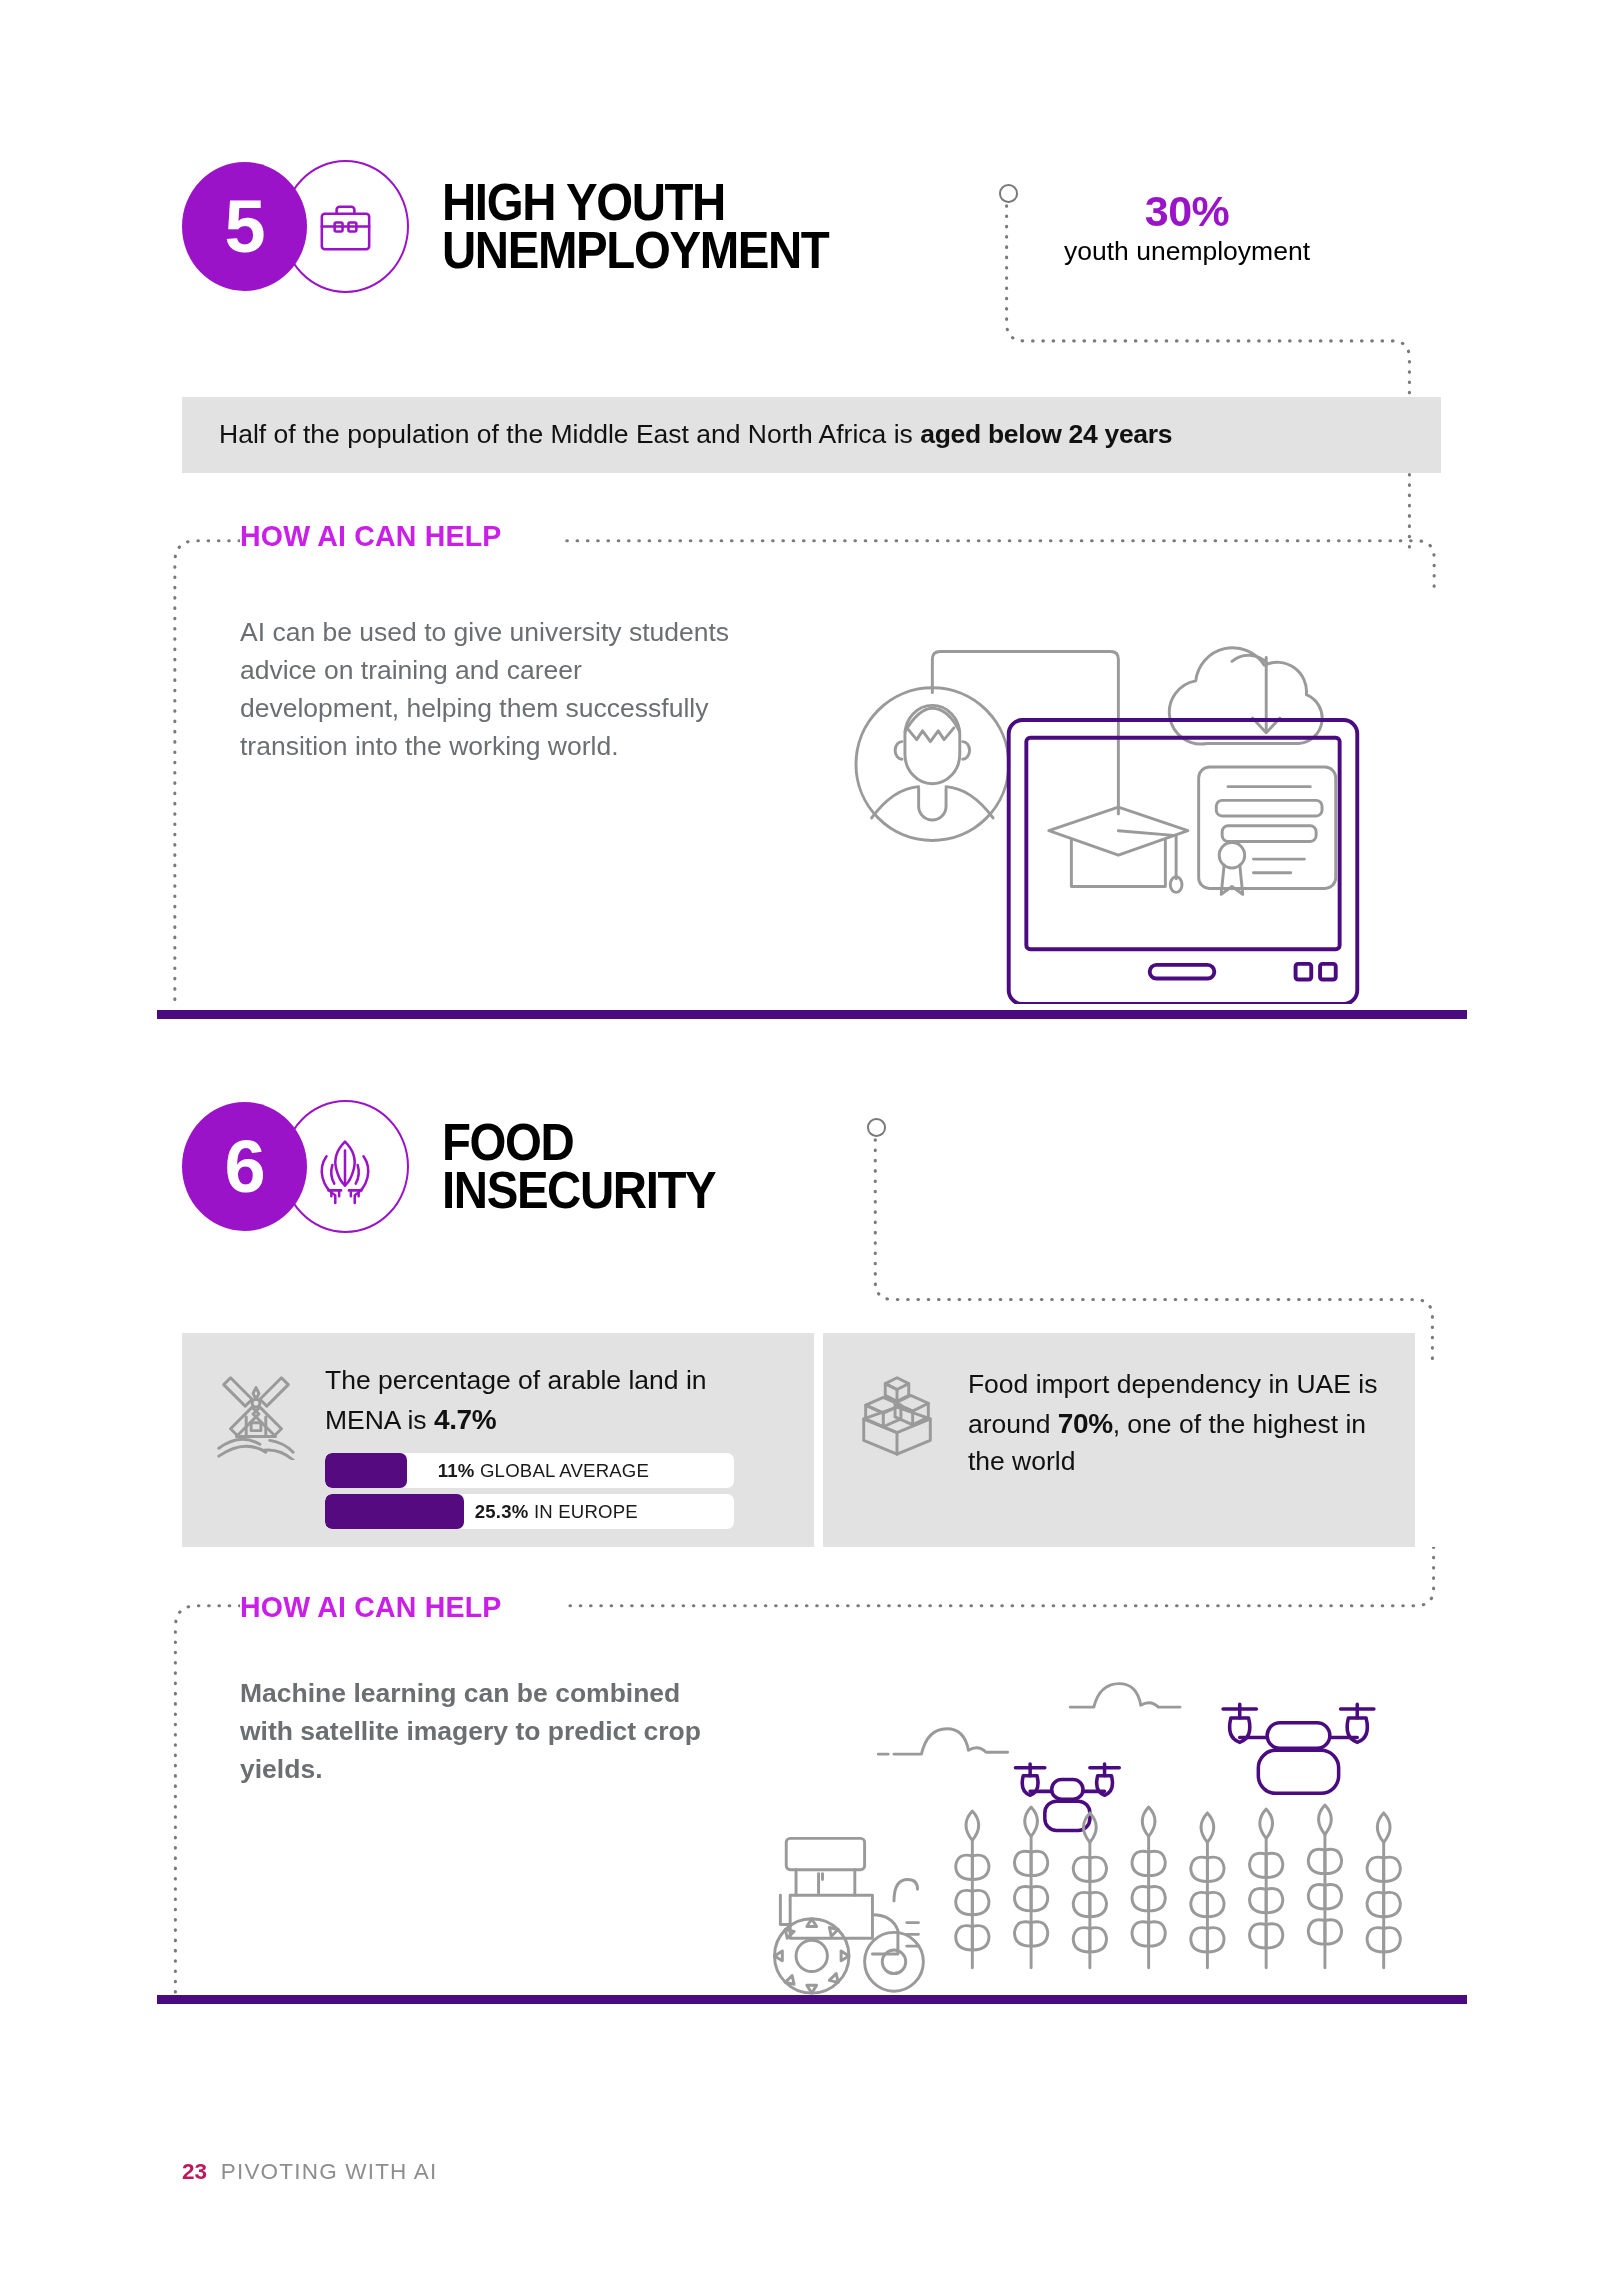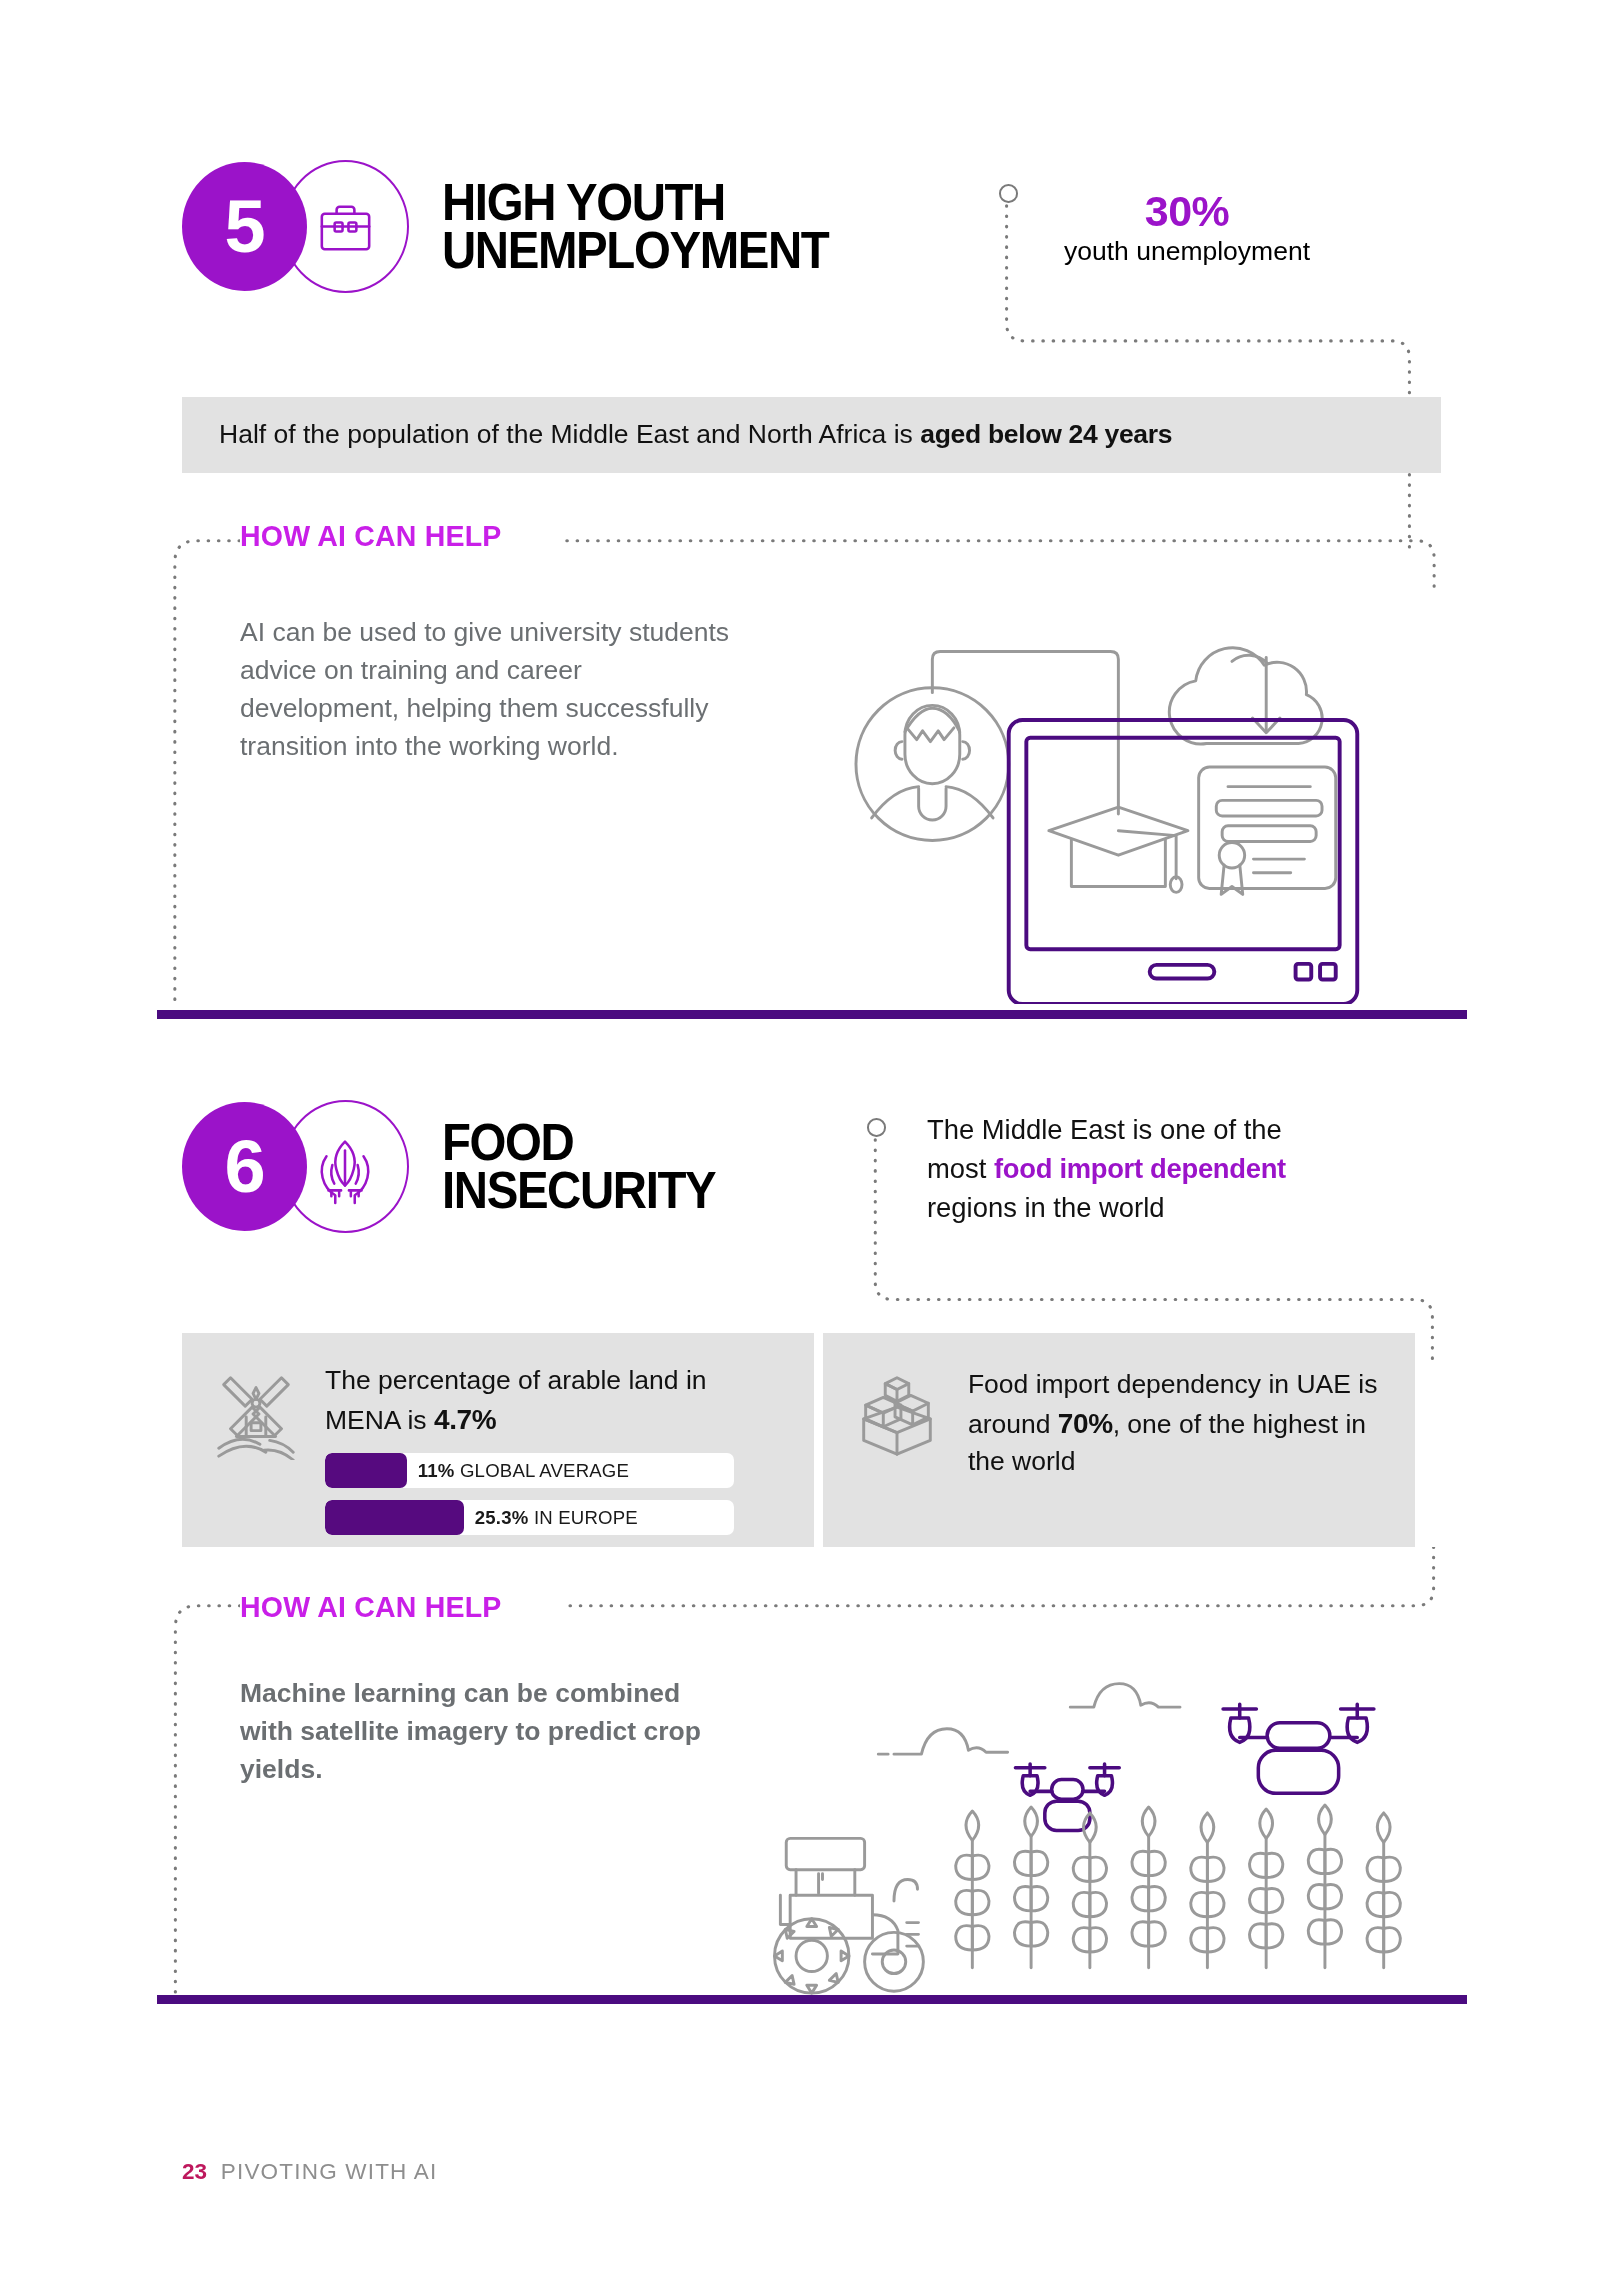--- a/index.html
+++ b/index.html
@@ -313,27 +313,20 @@
         <path d="M52 37 q3 10 -2 19"></path>
         <path d="M22 63 h13 M43 63 h13"></path>
         <path d="M25 63 v6 M33 63 v6 M45 63 v6 M53 63 v6"></path>
       </svg>
     </div>
     <div class="sec-title">FOOD
 INSECURITY</div>
   </div>
 
   <div class="callout-dot" style="left:867px; top:1118px;"></div>
-  <div class="callout-text" style="left:927px; top:1111px; width:529px;">
-    <div class="callout-para">
-      <span>The Middle East is one of the</span><br>
-      <span>most </span><b>food import dependent</b><br>
-      <span>regions in the world</span>
-    </div>
-  </div>
 
   <svg class="dotline" style="left:864px; top:1130px; width:588px; height:245px;" viewBox="0 0 600 250" width="588" height="245">
     <path d="M11.5 10 L11.5 155 Q11.5 173 30 173 L562 173 Q580 173 580 191 L580 240" stroke="#7a7a7a" stroke-width="3.2" fill="none" stroke-dasharray="0.5 10" stroke-linecap="round"></path>
   </svg>
 
   <div class="statbox" style="left:182px; top:1333px; width:632px; height:214px; padding:29px 27.4px;">
     <div style="display:flex; gap:21.6px; align-items:flex-start;">
       <div style="flex:0 0 auto; margin-top:3.9px;">
         <svg width="94" height="94" viewBox="0 0 96 96" fill="none" stroke="#9a9a9a" stroke-width="3" stroke-linecap="round" stroke-linejoin="round">
           <path d="M48 22 l-3 6 l3 6 l3 -6 z"></path>
@@ -348,21 +341,21 @@
           <path d="M10 84 q22 -16 42 -4 M10 92 q26 -18 48 -4"></path>
           <path d="M62 76 q14 2 24 12 M56 86 q16 -2 30 10"></path>
         </svg>
       </div>
       <div style="flex:1 1 auto;">
         <div class="statbox-txt" style="margin-bottom:13.7px;">
           <span>The percentage of arable land in MENA is </span><b>4.7%</b>
         </div>
 
         <div style="width:409px;">
-          <div class="bar-row" style="margin-bottom:12px;">
+          <div class="bar-row" style="margin-bottom:6px;gap:20px;">
             <div class="bar-fill" style="width:82px;"></div>
             <div class="bar-label"><b>11%</b> <span>GLOBAL AVERAGE</span></div>
           </div>
           <div class="bar-row">
             <div class="bar-fill" style="width:139px;"></div>
             <div class="bar-label"><b>25.3%</b> <span>IN EUROPE</span></div>
           </div>
         </div>
       </div>
     </div>

